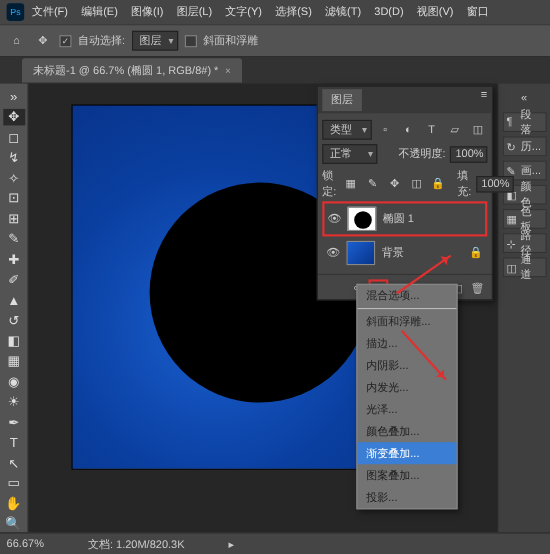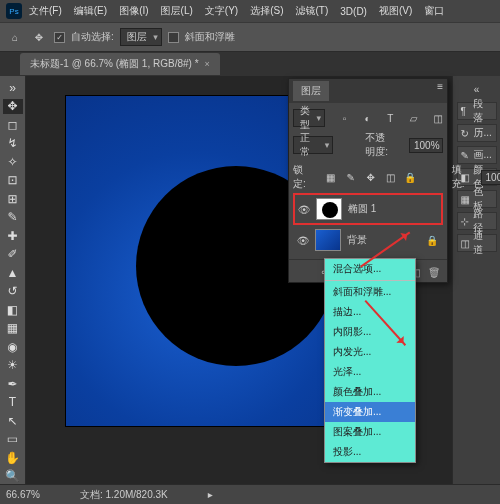--- a/index.html
+++ b/index.html
@@ -21,33 +21,33 @@
   .tool.active{background:#2a2a2a}
   .canvas-wrap{position:relative;flex:1;background:#262626;overflow:hidden}
   .canvas{position:absolute;left:40px;top:20px;width:260px;height:330px;background:radial-gradient(circle at 50% 60%,#1a5fd0,#0a3fa0 60%,#08348c);box-shadow:0 0 0 1px #000}
   .circle{position:absolute;left:70px;top:70px;width:200px;height:200px;background:#000;border-radius:50%}
   .rightdock{width:48px;background:#3f3f3f;border-left:1px solid #2a2a2a;display:flex;flex-direction:column;align-items:center;padding-top:4px;gap:4px}
   .dockbtn{width:40px;height:18px;background:#494949;display:flex;align-items:center;gap:3px;padding:0 3px;border:1px solid #333}
   .dockbtn .di{width:10px;height:10px}
   .layers{position:absolute;right:52px;top:78px;width:160px;background:#454545;border:1px solid #222;box-shadow:2px 2px 6px rgba(0,0,0,.5)}
   .panel-tab{background:#535353;padding:3px 8px;display:inline-block}
   .panel-body{padding:4px}
-  .panel-row{display:flex;align-items:center;gap:16px;padding:2px 0}
+  .panel-row{display:flex;align-items:center;gap:4px;padding:2px 0}
   .input-sm{background:#3a3a3a;border:1px solid #222;padding:1px 4px;width:34px;}
   .lock-icons{display:flex;gap:2px;align-items:center}
   .layer{display:flex;align-items:center;gap:6px;padding:3px;border:1px solid transparent}
   .layer.sel-layer{border:2px solid #e03030}
   .eye{width:12px;height:12px;display:flex;align-items:center;justify-content:center}
   .thumb{width:26px;height:22px;border:1px solid #888;background:#fff;position:relative;overflow:hidden}
   .thumb.bg{background:linear-gradient(135deg,#1a5fd0,#08348c)}
   .thumb .blk{position:absolute;left:5px;top:3px;width:16px;height:16px;background:#000;border-radius:50%}
   .panel-foot{display:flex;justify-content:flex-end;gap:0;padding:4px 4px 2px;border-top:1px solid #333}
   .pf-ico{width:18px;height:16px;display:flex;align-items:center;justify-content:center;color:#bbb;font-size:10px}
   .fx-box{border:2px solid #e03030;padding:0 1px}
-  .fx-menu{position:absolute;right:84px;top:258px;width:92px;background:#5eead4;border:1px solid #888;box-shadow:2px 2px 6px rgba(0,0,0,.5)}
+  .fx-menu{position:absolute;right:84px;top:258px;width:92px;background:#737373;border:1px solid #888;box-shadow:2px 2px 6px rgba(0,0,0,.5)}
   .fx-item{padding:3px 8px;color:#222;font-size:10px}
   .fx-sep{height:1px;background:#bbb;margin:1px 0}
   .fx-item.hl{background:#3a7fd5;color:#fff}
   .arrow{position:absolute;width:0;height:0;pointer-events:none}
   .arrow1{right:140px;top:266px;transform:rotate(-35deg)}
   .arrow2{right:134px;top:300px;transform:rotate(48deg)}
   .arr-line{width:60px;height:2px;background:#e03030;position:relative}
   .arr-line::after{content:"";position:absolute;right:-2px;top:-4px;border:5px solid transparent;border-left-color:#e03030}
   .status{position:absolute;left:0;right:0;bottom:0;height:20px;background:#454545;display:flex;align-items:center;padding:0 6px;gap:40px;border-top:1px solid #2a2a2a}
 </style>

